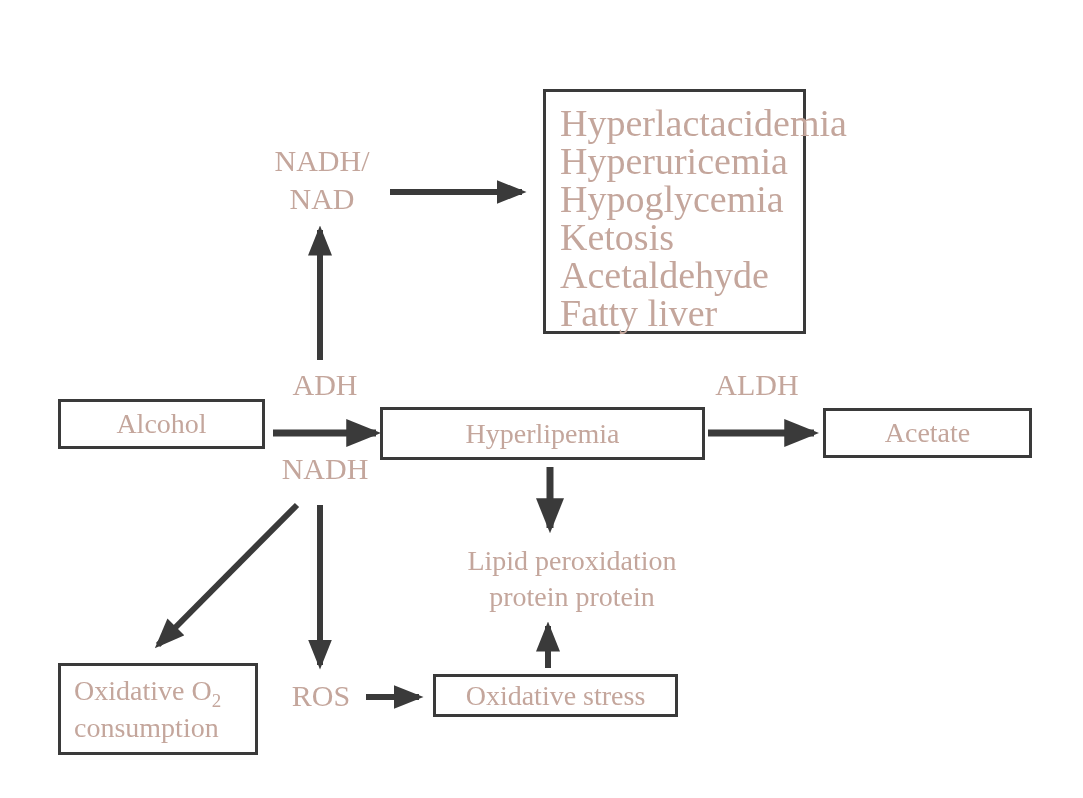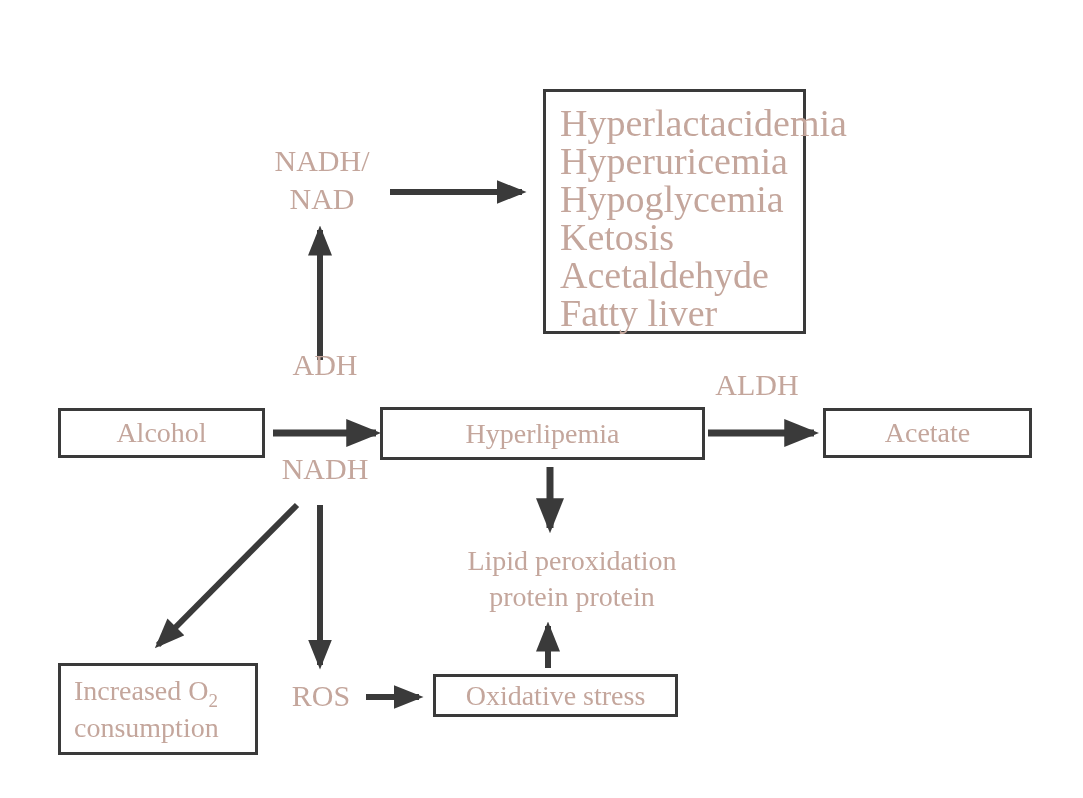--- a/index.html
+++ b/index.html
@@ -76,41 +76,41 @@
     <div>Ketosis</div>
     <div>Acetaldehyde</div>
     <div>Fatty liver</div>
   </div>
 
   <div class="flabel" style="left:252px;top:142px;width:140px;line-height:38px;">
     <div>NADH/</div>
     <div>NAD</div>
   </div>
 
-  <div class="flabel" style="left:275px;top:348px;width:100px;">ADH</div>
+  <div class="flabel" style="left:275px;top:368px;width:100px;">ADH</div>
   <div class="flabel" style="left:265px;top:452px;width:120px;">NADH</div>
   <div class="flabel" style="left:697px;top:368px;width:120px;">ALDH</div>
 
-  <div class="box" style="left:58px;top:408px;width:207px;height:50px;">
+  <div class="box" style="left:58px;top:399px;width:207px;height:50px;">
     <span>Alcohol</span>
   </div>
   <div class="box" style="left:380px;top:407px;width:325px;height:53px;">
     <span>Hyperlipemia</span>
   </div>
   <div class="box" style="left:823px;top:408px;width:209px;height:50px;">
     <span>Acetate</span>
   </div>
 
   <div class="flabel small" style="left:422px;top:543px;width:300px;">
     <div>Lipid peroxidation</div>
     <div>protein protein</div>
   </div>
 
   <div class="box twoline" style="left:58px;top:663px;width:200px;height:92px;">
-    <div><span>Increased O</span><sub>2</sub></div>
+    <div><span>Oxidative O</span><sub>2</sub></div>
     <div>consumption</div>
   </div>
 
   <div class="flabel" style="left:276px;top:679px;width:90px;">ROS</div>
 
   <div class="box" style="left:433px;top:674px;width:245px;height:43px;">
     <span>Oxidative stress</span>
   </div>
 
 </div>

